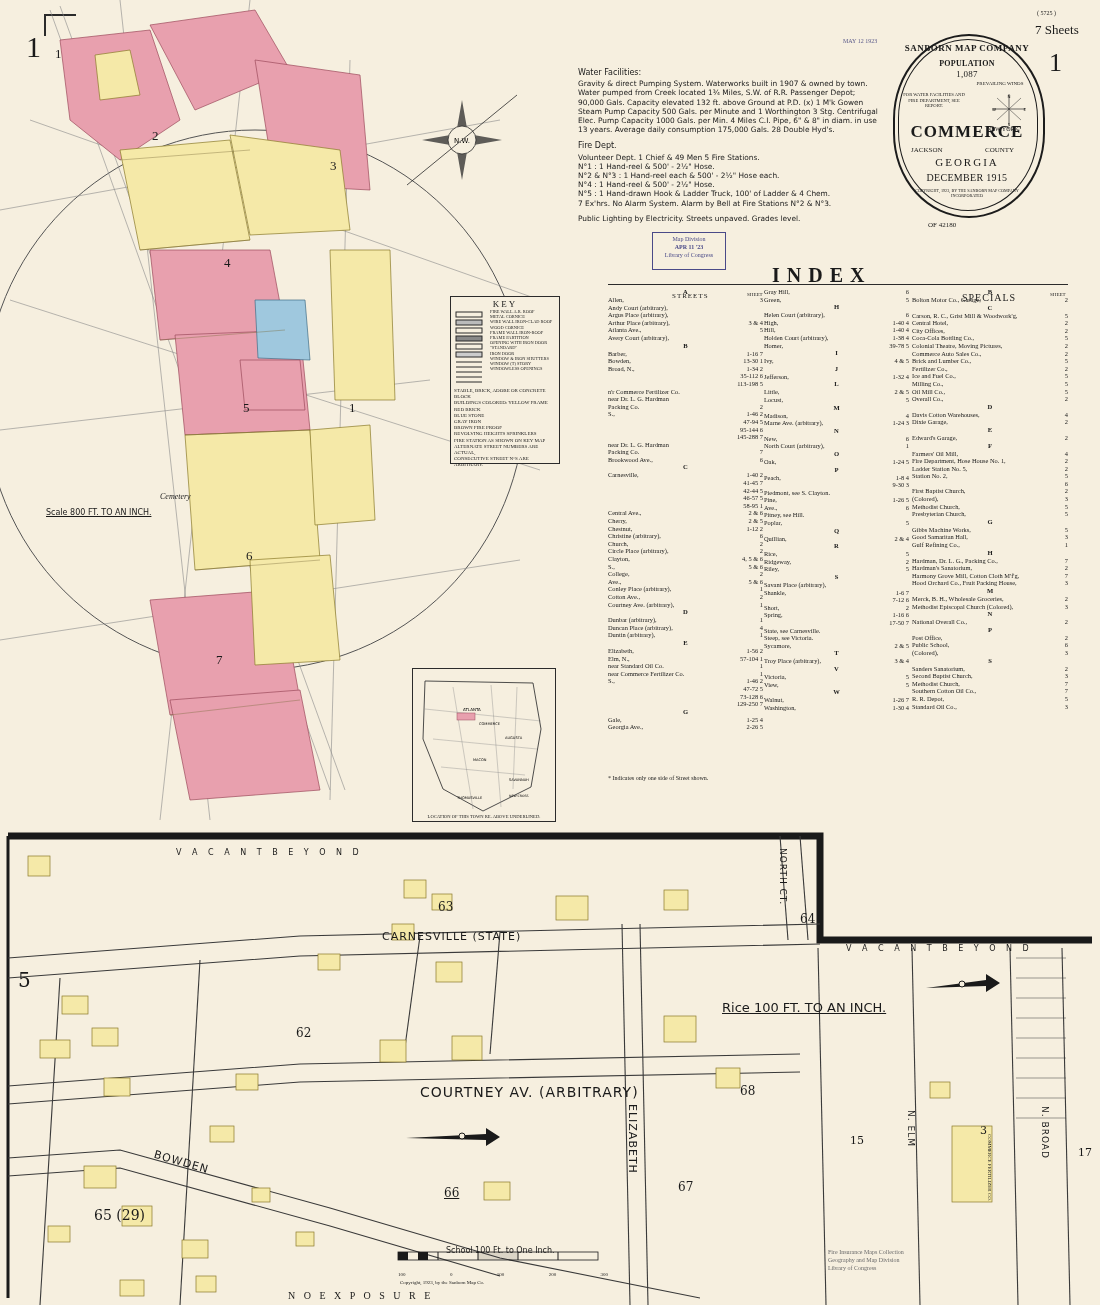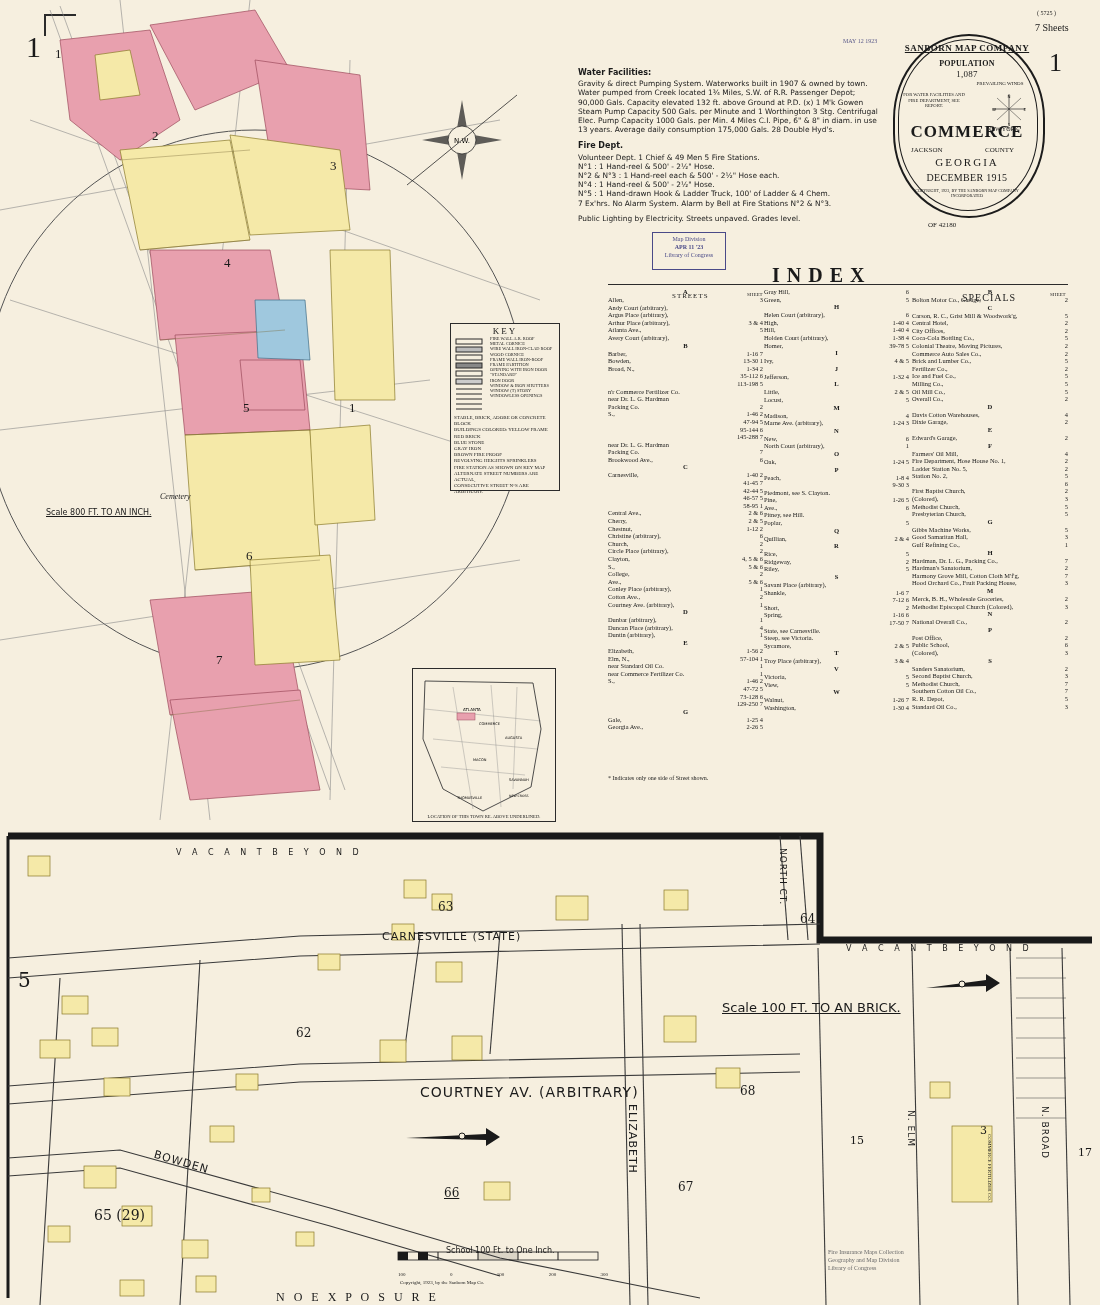--- a/index.html
+++ b/index.html
@@ -30,56 +30,56 @@
   .seal .oval{
     position:absolute;left:0;top:0;width:148px;height:180px;
     border:2px solid #1c1c1c;border-radius:50%/46%;
     background:#f6efdf;
   }
   .seal .oval2{
     position:absolute;left:5px;top:5px;width:138px;height:170px;
     border:1px solid #1c1c1c;border-radius:50%/46%;
   }
   .seal .line{position:absolute;width:100%;text-align:center;font-size:7px;letter-spacing:.3px;}
-  .seal .co{top:9px;font-size:9px;font-weight:bold;letter-spacing:.5px;text-decoration:underline;}
+  .seal .co{top:9px;font-size:9px;font-weight:bold;letter-spacing:.5px;}
   .seal .pop{top:25px;font-size:8px;font-weight:bold;}
   .seal .popnum{top:35px;font-size:9px;}
   .seal .city{top:88px;font-size:17px;font-weight:bold;letter-spacing:1px;}
   .seal .state{top:122px;font-size:11px;letter-spacing:2px;}
   .seal .date{top:138px;font-size:10px;}
   .compass-rose{position:absolute;left:96px;top:58px;width:40px;height:36px;font-size:5px;text-align:center;}
 
   .sheetnum-tr{left:1049px;top:48px;font-size:26px;}
-  .sheets-label{left:1035px;top:22px;font-size:10px;}
+  .sheets-label{left:1035px;top:22px;font-size:13px;}
   .bracket-top{left:1037px;top:10px;font-size:6px;}
   .stampdate{left:843px;top:38px;font-size:6px;color:#5a5a8a;}
   .ofnum{left:928px;top:221px;font-size:7px;}
 
   
   .wf{left:578px;top:68px;width:300px;font-size:7.4px;line-height:9.2px;font-family:"DejaVu Sans",sans-serif;}
-  .wf h4{margin:0 0 2px 0;font-size:8px;font-weight:bold;text-decoration:none;}
+  .wf h4{margin:0 0 2px 0;font-size:8px;font-weight:normal;text-decoration:none;}
   .wf p{margin:0 0 7px 0;}
 
   
   .locstamp{left:652px;top:232px;width:72px;height:34px;border:1px solid #4a4a88;color:#4a4a88;font-size:6px;text-align:center;padding-top:2px;line-height:8px;}
 
   
   .index-title{left:772px;top:264px;font-size:20px;letter-spacing:7px;font-weight:bold;}
   .idx{position:absolute;font-size:6.4px;line-height:7.6px;font-family:"Liberation Serif",serif;}
   .idx .letter{text-align:center;font-weight:bold;font-size:6.6px;line-height:8px;}
   .idx .row{white-space:nowrap;overflow:hidden;}
   .idx .row .nm{display:inline;}
   .idx .row .pg{float:right;}
   .col1{left:608px;top:288px;width:155px;}
   .col2{left:764px;top:288px;width:145px;}
   .col3{left:912px;top:288px;width:156px;}
   .idxnote{left:608px;top:775px;font-size:6px;}
 
   
-  .keybox{left:450px;top:296px;width:108px;height:166px;border:1px solid #2b2b2b;background:#f6efdf;margin-top:27px;}
+  .keybox{left:450px;top:296px;width:108px;height:166px;border:1px solid #2b2b2b;background:#f6efdf;}
   .keybox .kt{text-align:center;font-size:9px;letter-spacing:2px;margin-top:2px;}
   .keybox .kl{font-size:4.4px;line-height:5.2px;padding:0 3px;}
   .keybox .kc{font-size:5px;line-height:6.2px;padding:1px 3px;}
 
   
   .scale800{left:46px;top:508px;font-size:8px;font-family:"DejaVu Sans",sans-serif;text-decoration:underline;}
   .scale100{left:722px;top:1000px;font-size:13px;font-family:"DejaVu Sans",sans-serif;text-decoration:underline;}
 
   
   .inset{left:412px;top:668px;width:142px;height:152px;border:1px solid #2b2b2b;background:#f6efdf;}
@@ -581,21 +581,21 @@
 
     <div class="abs" style="left:446px;top:418px;font-size:8px;font-family:'DejaVu Sans',sans-serif;">School 100 Ft. to One Inch.</div>
     <div class="abs" style="left:398px;top:444px;width:210px;display:flex;justify-content:space-between;font-size:5px;">
       <span>100</span>
       <span>0</span>
       <span>100</span>
       <span>200</span>
       <span>300</span>
     </div>
     <div class="abs" style="left:400px;top:452px;font-size:5px;">Copyright, 1923, by the Sanborn Map Co.</div>
-    <div class="abs" style="left:276px;top:462px;font-size:12px;letter-spacing:3px;">N O   E X P O S U R E</div>
+    <div class="abs" style="left:288px;top:462px;font-size:10px;letter-spacing:3px;">N O   E X P O S U R E</div>
     <div class="abs" style="left:828px;top:420px;font-size:6px;line-height:8px;color:#6b6b6b;white-space:pre-line;">Fire Insurance Maps Collection
 Geography and Map Division
 Library of Congress</div>
   </div>
 
-  <div class="abs scale100">Scale 100 FT. TO AN BRICK.</div>
+  <div class="abs scale100">Rice 100 FT. TO AN INCH.</div>
 
 </div>
 
 </body></html>

